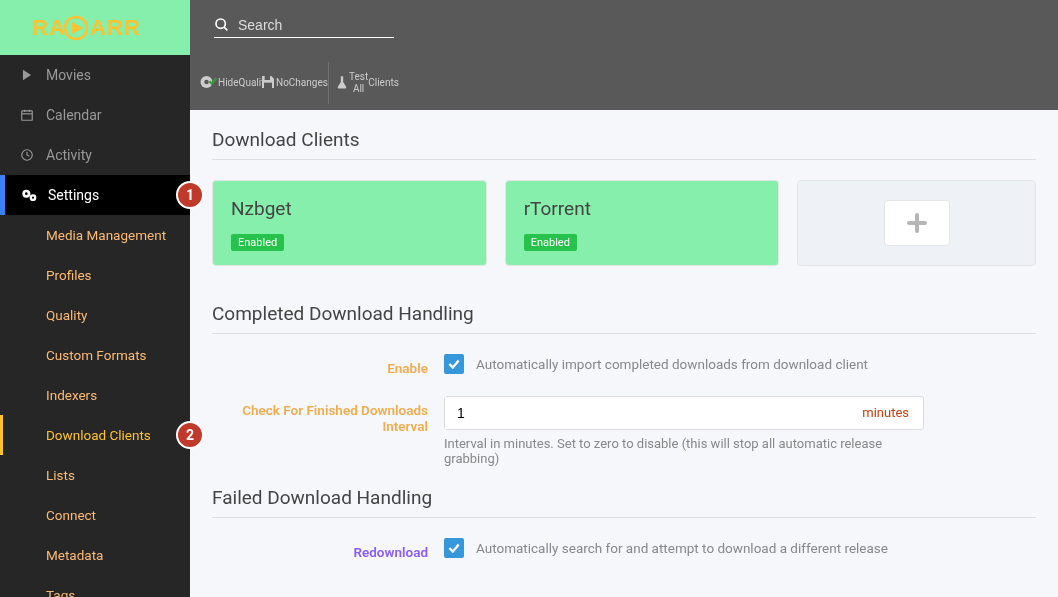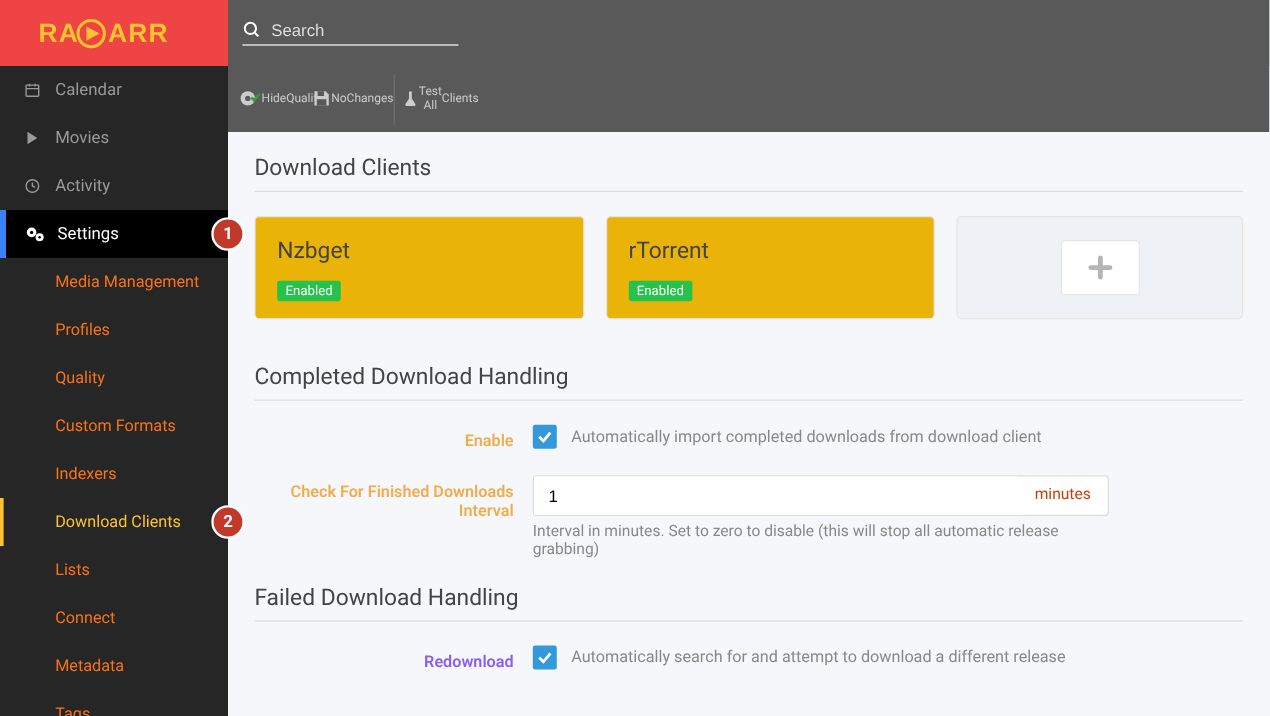--- a/index.html
+++ b/index.html
@@ -1,40 +1,40 @@
 <!DOCTYPE html>
 <html><head>
 <meta charset="utf-8">
 <style>
   * { margin: 0; padding: 0; box-sizing: border-box; }
   body { font-family: -apple-system, "Segoe UI", Roboto, Helvetica, Arial, sans-serif; font-size: 14px; color: #333; background: #f5f7fa; }
   .top { height: 55px; display: flex; align-items: center; }
-  .top-logo { width: 190px; height: 55px; background: #ef4444; display: flex; align-items: center; justify-content: center; }
-  .top-search { flex: 1; height: 55px; background: #595959; display: flex; align-items: center; padding: 0 12px; }
+  .top-logo { width: 190px; height: 55px; background: #86efac; display: flex; align-items: center; justify-content: center; }
+  .top-search { flex: 1; height: 55px; background: #595959; display: flex; align-items: center; padding: 0 24px; }
   .search-wrap { display: flex; align-items: center; border-bottom: 1px solid #fff; width: 180px; padding-bottom: 4px; }
   .search-wrap input { background: transparent; border: none; outline: none; color: #fff; font-size: 14px; margin-left: 8px; width: 100%; }
   .search-wrap input::placeholder { color: #ddd; }
   .main { display: flex; height: 542px; }
   .side { width: 190px; background: #262626; color: #999; }
   .side-item { display: flex; align-items: center; padding: 12px 18px; cursor: pointer; font-size: 14px; position: relative; }
   .side-item.active { background: #000; color: #fff; border-left: 5px solid #3b82f6; padding-left: 15px; }
   .side-item .icn { width: 18px; display: inline-flex; justify-content: center; }
   .side-item .lbl { margin-left: 10px; }
-  .side-sub { padding: 12px 18px 12px 46px; color: #f97316; cursor: pointer; font-size: 13.5px; position: relative; }
+  .side-sub { padding: 12px 18px 12px 46px; color: #fdba74; cursor: pointer; font-size: 13.5px; position: relative; }
   .side-sub.active { color: #ffc230; border-left: 3px solid #ffc230; padding-left: 43px; }
   .marker { position: absolute; right: -14px; top: 50%; transform: translateY(-50%); width: 28px; height: 28px; border-radius: 50%; background: #c0392b; border: 2px solid #fff; color: #fff; display: flex; align-items: center; justify-content: center; font-weight: bold; font-size: 14px; z-index: 5; }
   .content { flex: 1; display: flex; flex-direction: column; overflow: hidden; }
   .toolbar { height: 55px; background: #595959; display: flex; align-items: center; padding: 0 8px; }
   .tool-btn { color: #ccc; display: flex; flex-direction: row; align-items: center; width: 62px; height: 55px; cursor: pointer; font-size: 10px; line-height: 1.15; text-align: center; }
   .tool-sep { width: 1px; height: 42px; background: #707070; margin: 0 6px; }
   .tool-btn .ticn { height: 20px; display: flex; align-items: center; justify-content: center; margin-bottom: 2px; }
   .body { flex: 1; overflow-y: auto; padding: 18px 22px 30px 22px; }
   .section-title { font-size: 19px; color: #444; font-weight: 400; padding-bottom: 8px; border-bottom: 1px solid #ddd; margin-bottom: 20px; }
   .cards { display: flex; gap: 18px; margin-bottom: 36px; }
-  .card { flex: 1; background: #eab308; border: 1px solid #e5e5e5; border-radius: 4px; padding: 16px 18px 14px 18px; min-height: 86px; display: flex; flex-direction: column; justify-content: space-between; cursor: pointer; }
+  .card { flex: 1; background: #86efac; border: 1px solid #e5e5e5; border-radius: 4px; padding: 16px 18px 14px 18px; min-height: 86px; display: flex; flex-direction: column; justify-content: space-between; cursor: pointer; }
   .card-title { font-size: 19px; color: #444; }
   .badge-en { background: #27c24c; color: #fff; font-size: 11px; padding: 2px 7px; border-radius: 2px; display: inline-block; width: fit-content; }
   .card-add { flex: 1; background: #eef1f5; border: 1px solid #e5e5e5; border-radius: 4px; display: flex; align-items: center; justify-content: center; cursor: pointer; }
   .card-add-inner { background: #fff; border: 1px solid #e5e5e5; border-radius: 4px; width: 66px; height: 46px; display: flex; align-items: center; justify-content: center; }
   .form-row { display: flex; align-items: flex-start; margin-bottom: 20px; }
   .form-label { width: 232px; text-align: right; padding-right: 16px; font-size: 13.5px; color: #8b5cf6; font-weight: 600; padding-top: 6px; }
   .form-label.adv { color: #f0ad4e; }
   .form-ctrl { flex: 1; display: flex; flex-direction: column; justify-content: center; }
   .chk-line { display: flex; align-items: center; }
   .chk { width: 20px; height: 20px; border-radius: 2px; background: #3498db; display: inline-flex; align-items: center; justify-content: center; cursor: pointer; flex-shrink: 0; }
@@ -67,36 +67,36 @@
       </span>
       <input type="text" placeholder="Search" style="">
     </div>
   </div>
 </div>
 
 <div class="main">
   <div class="side">
     <div class="side-item">
       <span class="icn">
+          <svg width="14" height="14" viewBox="0 0 24 24" fill="#999">
+            <polygon points="5,3 19,12 5,21"></polygon>
+          </svg>
+        </span>
+      <span class="lbl">Movies</span>
+    </div>
+    <div class="side-item">
+      <span class="icn">
           <svg width="14" height="14" viewBox="0 0 24 24" fill="none" stroke="#999" stroke-width="2">
             <rect x="3" y="5" width="18" height="16" rx="1"></rect>
             <line x1="3" y1="10" x2="21" y2="10"></line>
             <line x1="8" y1="3" x2="8" y2="7"></line>
             <line x1="16" y1="3" x2="16" y2="7"></line>
           </svg>
         </span>
       <span class="lbl">Calendar</span>
-    </div>
-    <div class="side-item">
-      <span class="icn">
-          <svg width="14" height="14" viewBox="0 0 24 24" fill="#999">
-            <polygon points="5,3 19,12 5,21"></polygon>
-          </svg>
-        </span>
-      <span class="lbl">Movies</span>
     </div>
     <div class="side-item">
       <span class="icn">
           <svg width="14" height="14" viewBox="0 0 24 24" fill="none" stroke="#999" stroke-width="2">
             <circle cx="12" cy="12" r="9"></circle>
             <polyline points="12,7 12,12 16,14"></polyline>
           </svg>
         </span>
       <span class="lbl">Activity</span>
     </div>

